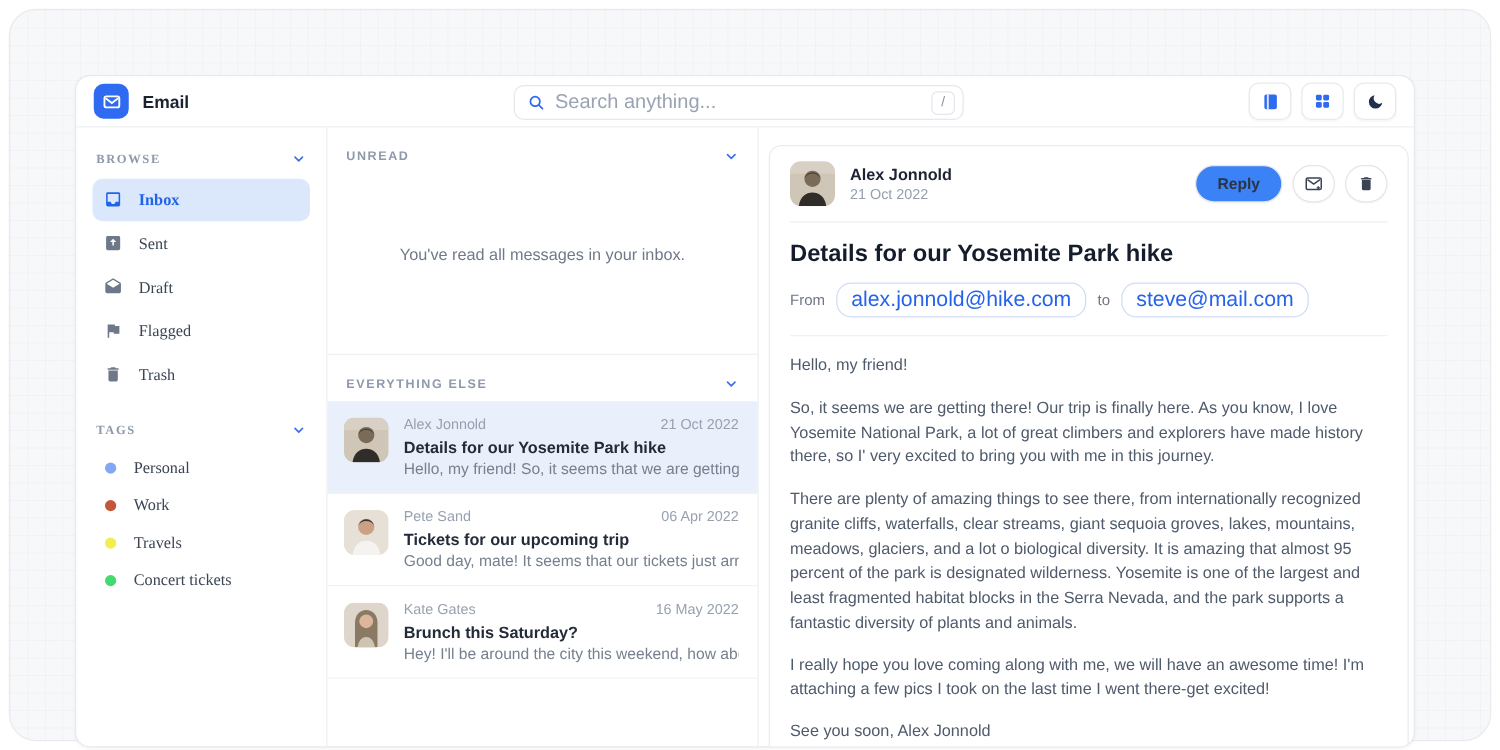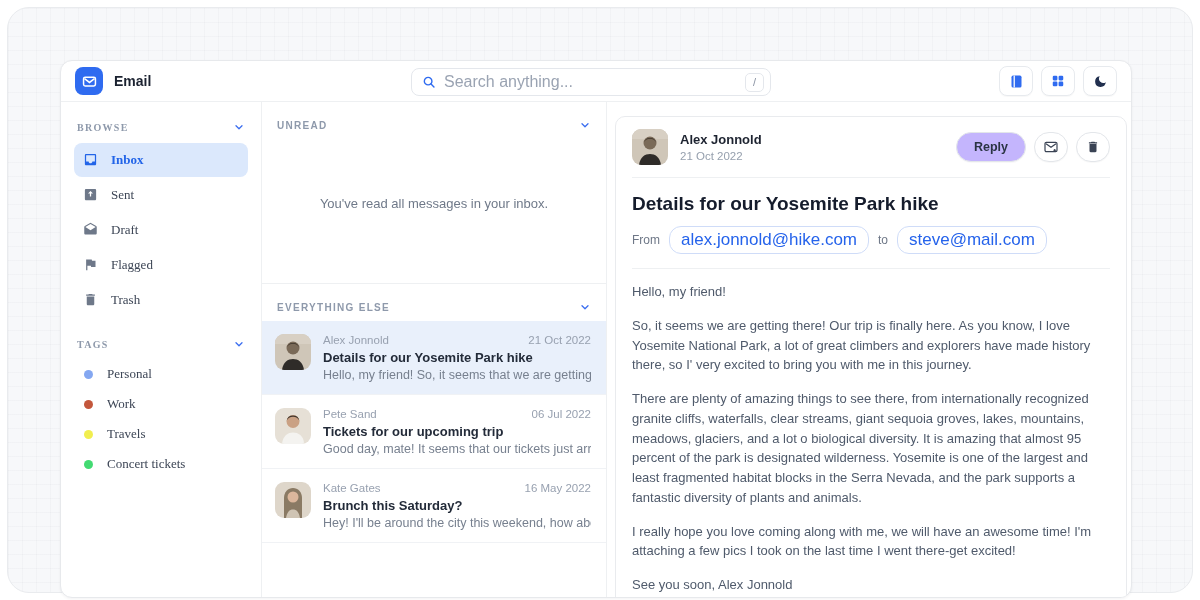--- a/index.html
+++ b/index.html
@@ -111,21 +111,21 @@
     padding: 12px 16px 16px 16px;
   }
   .detail-header {
     display: flex; align-items: center; gap: 12px;
     padding-bottom: 12px; border-bottom: 1px solid #eef0f2;
   }
   .sender-name { font-size: 13px; font-weight: bold; color: #1d2330; }
   .sender-date { font-size: 11.5px; color: #96a0ae; margin-top: 3px; }
   .detail-actions { margin-left: auto; display: flex; gap: 8px; align-items: center; }
   .reply-btn {
-    padding: 7px 17px; border: 1px solid #e3e6ea; border-radius: 17px; background: #c4b5fd;
+    padding: 7px 17px; border: 1px solid #e3e6ea; border-radius: 17px; background: #3b82f6;
     font-size: 12.5px; font-weight: bold; color: #2b3444; cursor: pointer;
     box-shadow: 0 1px 1px rgba(16,24,40,.03); font-family: "Liberation Sans", sans-serif;
   }
   .round-btn {
     width: 34px; height: 30px; border: 1px solid #e3e6ea; border-radius: 15px; background: #fff;
     display: flex; align-items: center; justify-content: center; cursor: pointer;
     box-shadow: 0 1px 1px rgba(16,24,40,.03);
   }
   .detail-subject { font-size: 19px; font-weight: bold; color: #151c2c; margin: 15px 0 11px; }
   .fromto {
@@ -324,21 +324,21 @@
             <svg width="36" height="36" viewBox="0 0 36 36">
               <rect width="36" height="36" fill="#e6e0d6"></rect>
               <circle cx="18" cy="13.5" r="6.5" fill="#caa184"></circle>
               <path d="M18 7.5a6.5 6.5 0 0 0-6.4 5.3c1.2-2.6 3.5-4 6.4-4s5.2 1.4 6.4 4A6.5 6.5 0 0 0 18 7.5z" fill="#40352b"></path>
               <path d="M7 36c1-8.5 6-11.5 11-11.5S28.9 27.5 29 36z" fill="#f4f3f0"></path>
             </svg>
           </div>
           <div class="mail-content">
             <div class="mail-meta-row">
               <span>Pete Sand</span>
-              <span>06 Jul 2022</span>
+              <span>06 Apr 2022</span>
             </div>
             <div class="mail-subject">Tickets for our upcoming trip</div>
             <div class="mail-preview">Good day, mate! It seems that our tickets just arrived...</div>
           </div>
         </div>
 
         <div class="mail-item">
           <div class="avatar">
             <svg width="36" height="36" viewBox="0 0 36 36">
               <rect width="36" height="36" fill="#ded6ca"></rect>

